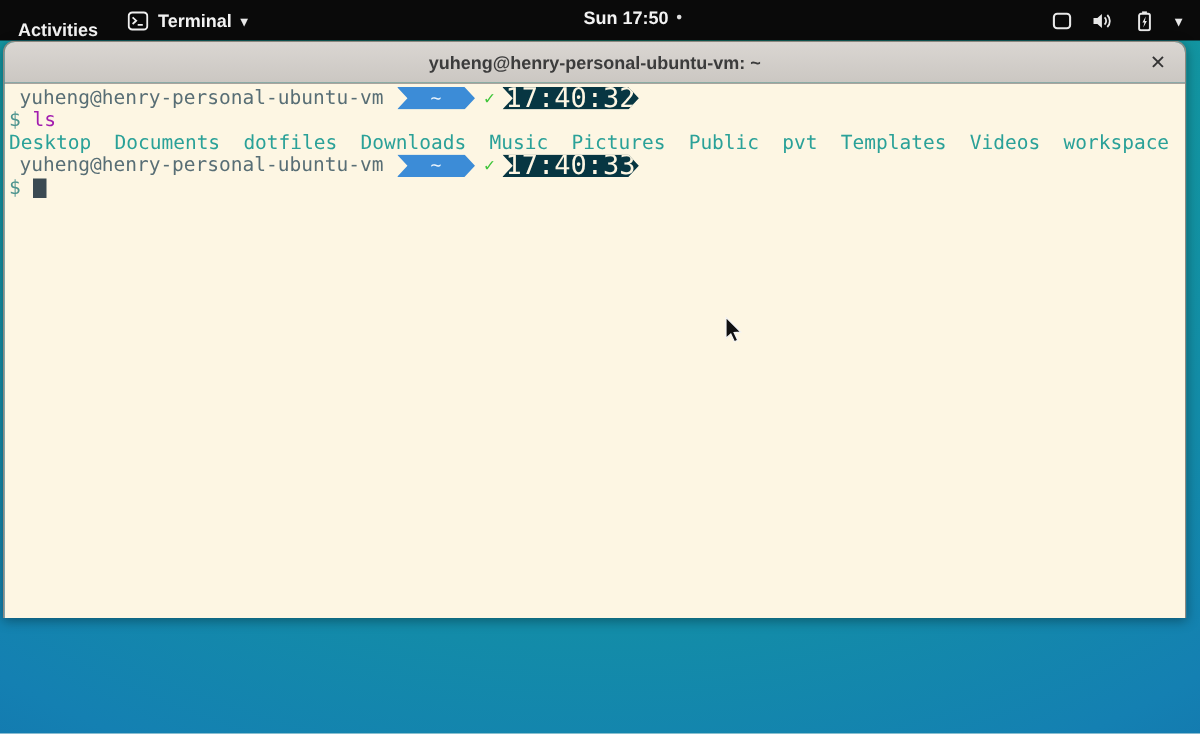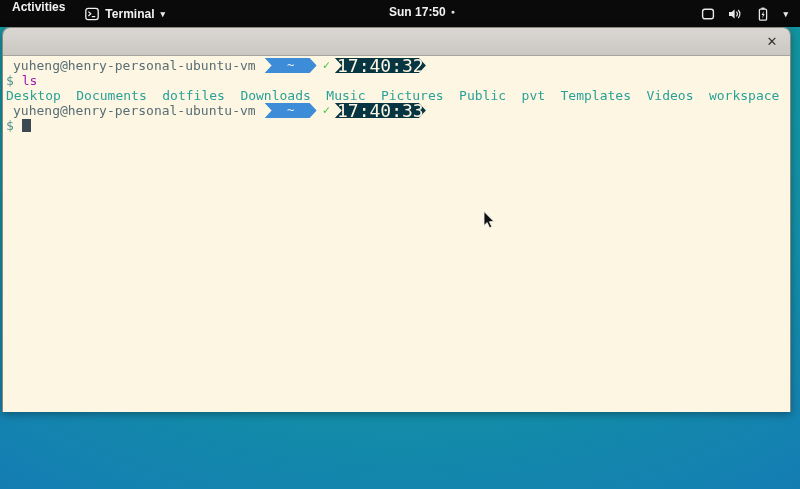--- a/index.html
+++ b/index.html
@@ -12,21 +12,21 @@
   }
 
   
   .topbar {
     position: absolute; left: 0; top: 0; width: 800px; height: 27px;
     background: #0a0a0a; color: #f2f2f2;
     display: flex; align-items: center; justify-content: space-between;
     font-size: 12px; font-weight: 700;
   }
   .topbar-left { display: flex; align-items: center; height: 100%; }
-  .activities { padding: 0 12px; height: 100%; display: flex; align-items: flex-start; cursor: pointer; }
+  .activities { padding: 0 12px; height: 100%; display: flex; align-items: flex-end; cursor: pointer; }
   .appmenu { display: flex; align-items: center; gap: 6px; padding: 0 8px; height: 100%; cursor: pointer; }
   .appicon { width: 14px; height: 14px; }
   .tb-chevron { font-size: 9px; position: relative; top: 0px; color: #e8e8e8; }
   .clock-wrap {
     position: absolute; left: 0; top: 0; width: 100%; height: 23px;
     display: flex; align-items: center; justify-content: center;
     pointer-events: none;
     margin-left: 22px;
   }
   .clock-inner { pointer-events: auto; display: flex; align-items: center; gap: 5px; cursor: pointer; }
@@ -134,20 +134,21 @@
         <rect x="3.4" y="2.2" width="7.2" height="11" rx="1.2" fill="none" stroke="#e8e8e8" stroke-width="1.3"></rect>
         <polygon points="7.8,4 5.6,8 6.9,8 6.2,11.4 8.6,7 7.3,7" fill="#e8e8e8"></polygon>
       </svg>
     </span>
     <span class="tb-chevron">▾</span>
   </div>
 </div>
 
 <div class="window">
   <div class="titlebar">
+    <span class="title-text">yuheng@henry-personal-ubuntu-vm: ~</span>
     <span class="close-btn">
       <span>✕</span>
     </span>
   </div>
 
   <div class="term">
 
     <div class="tline promptline">
       <span class="userhost">yuheng@henry-personal-ubuntu-vm</span>
       <span class="pl-seg seg-cwd">

